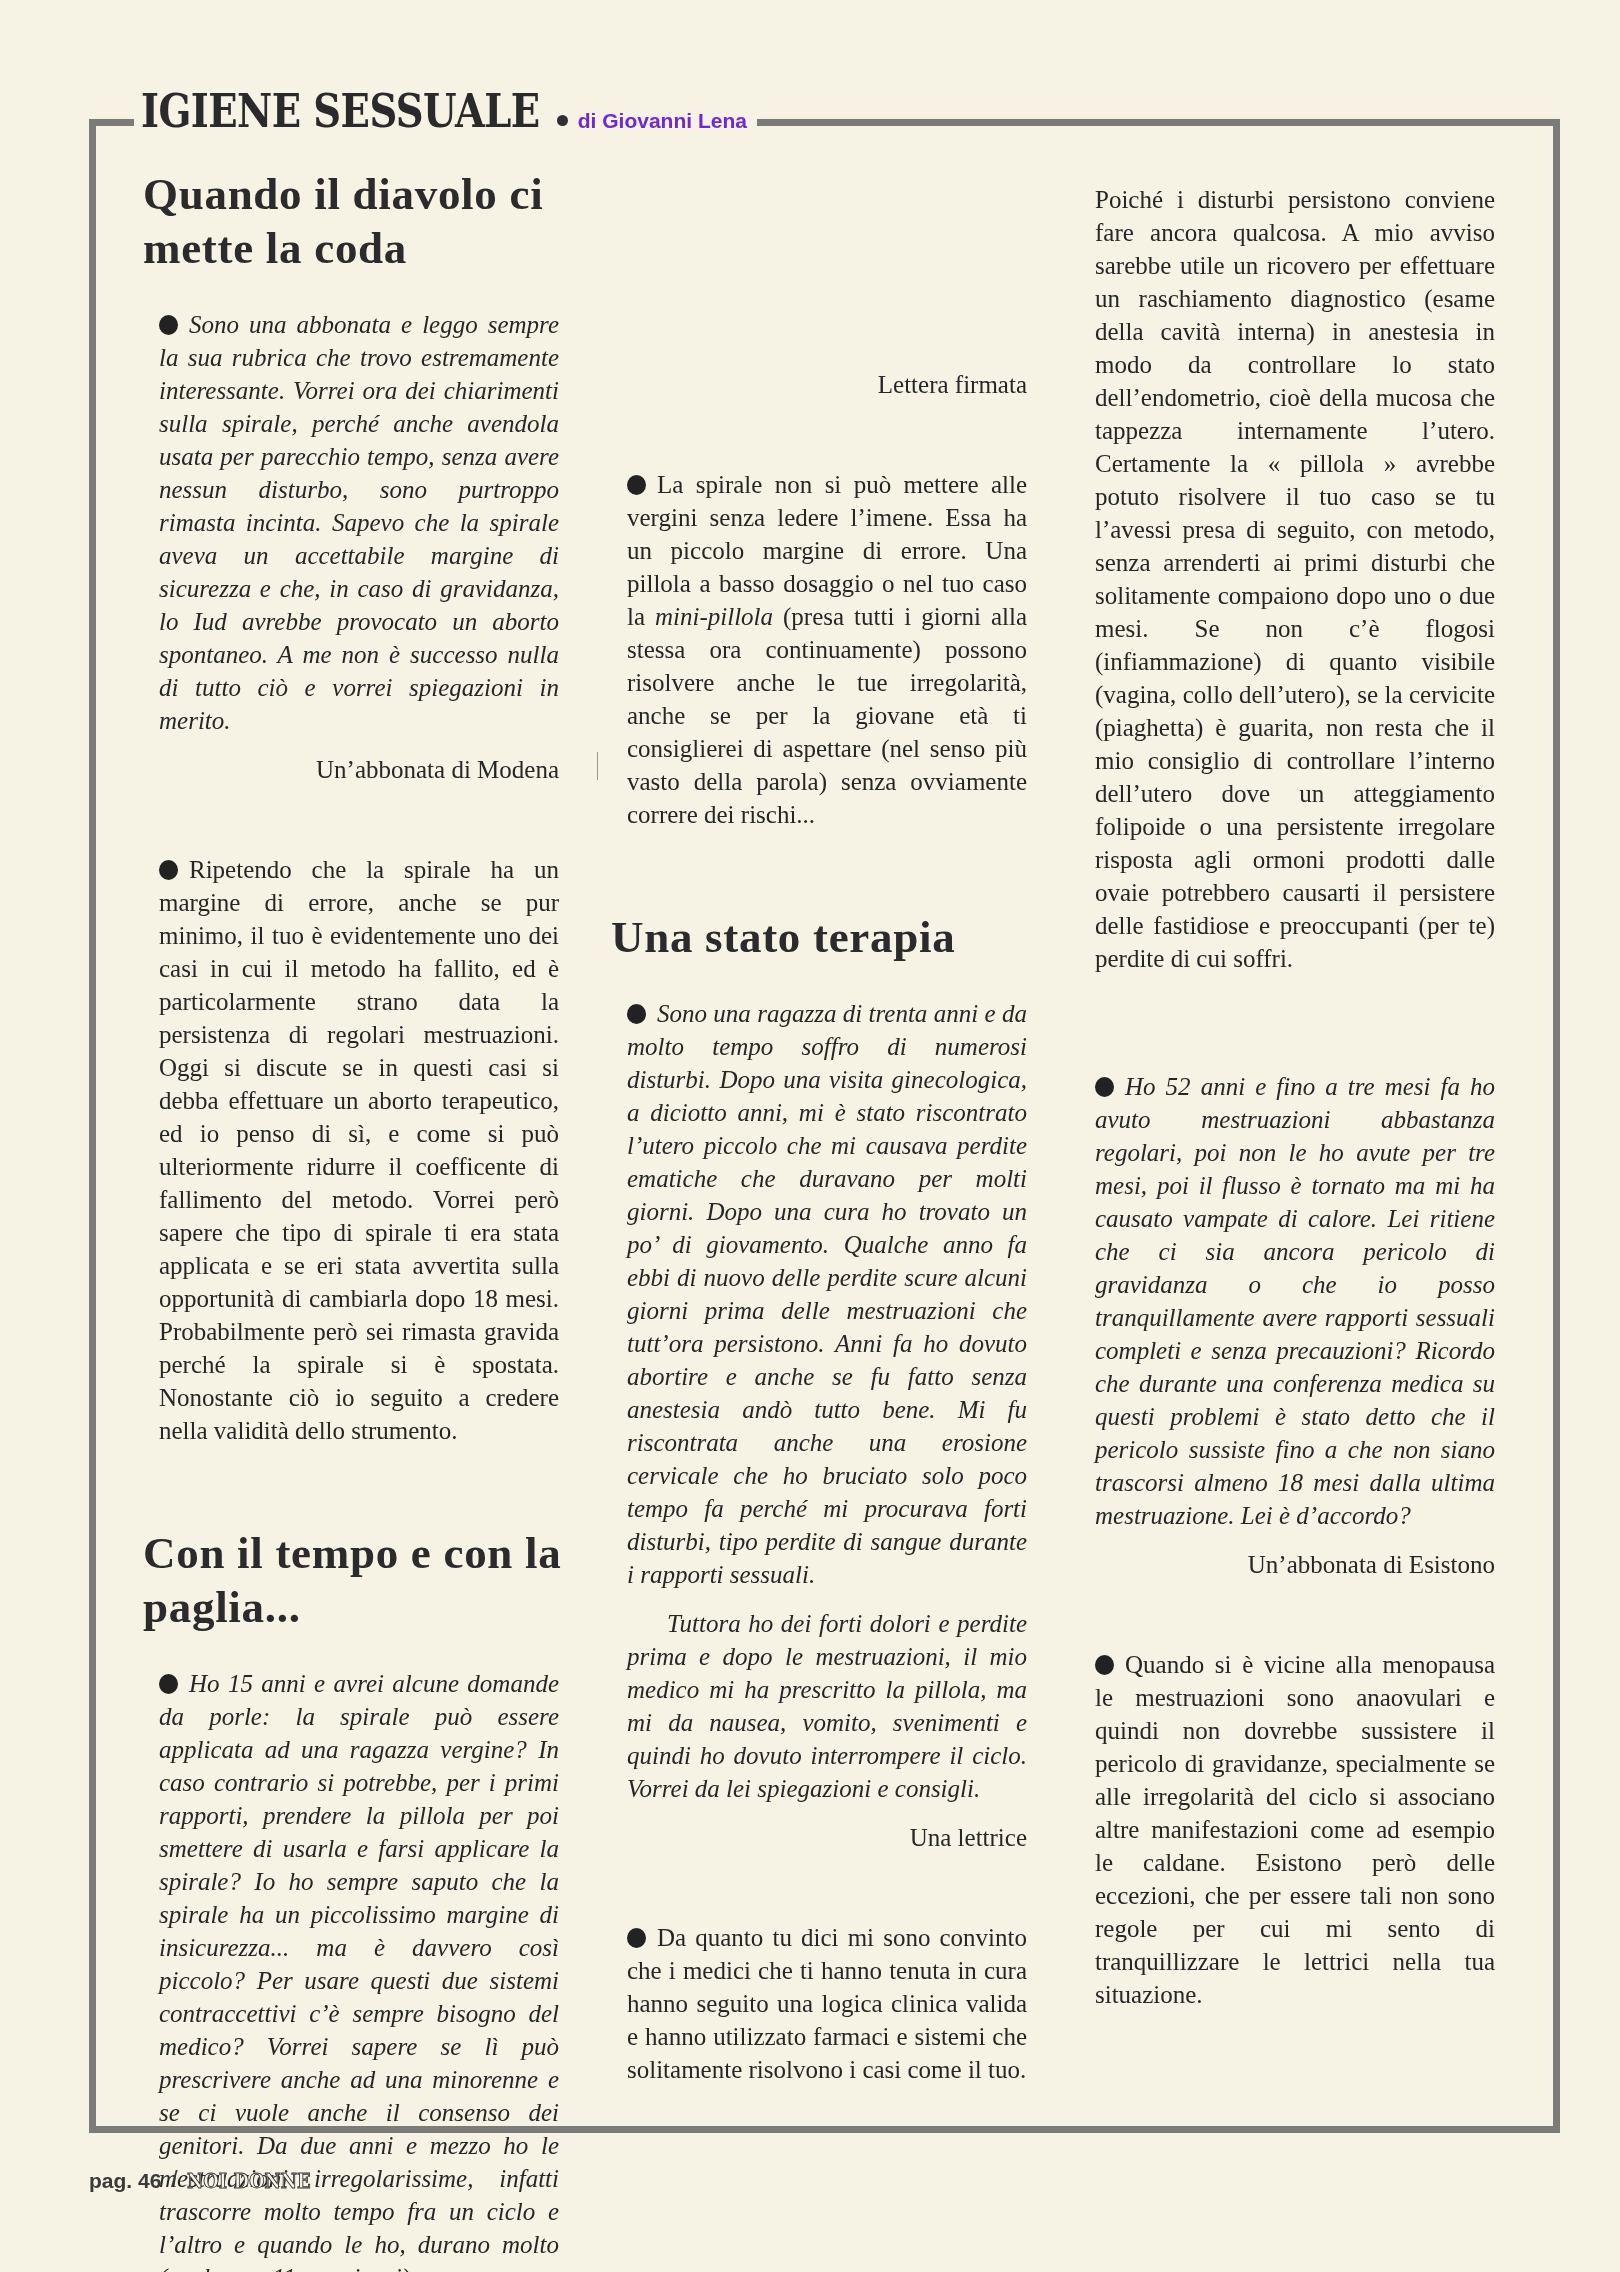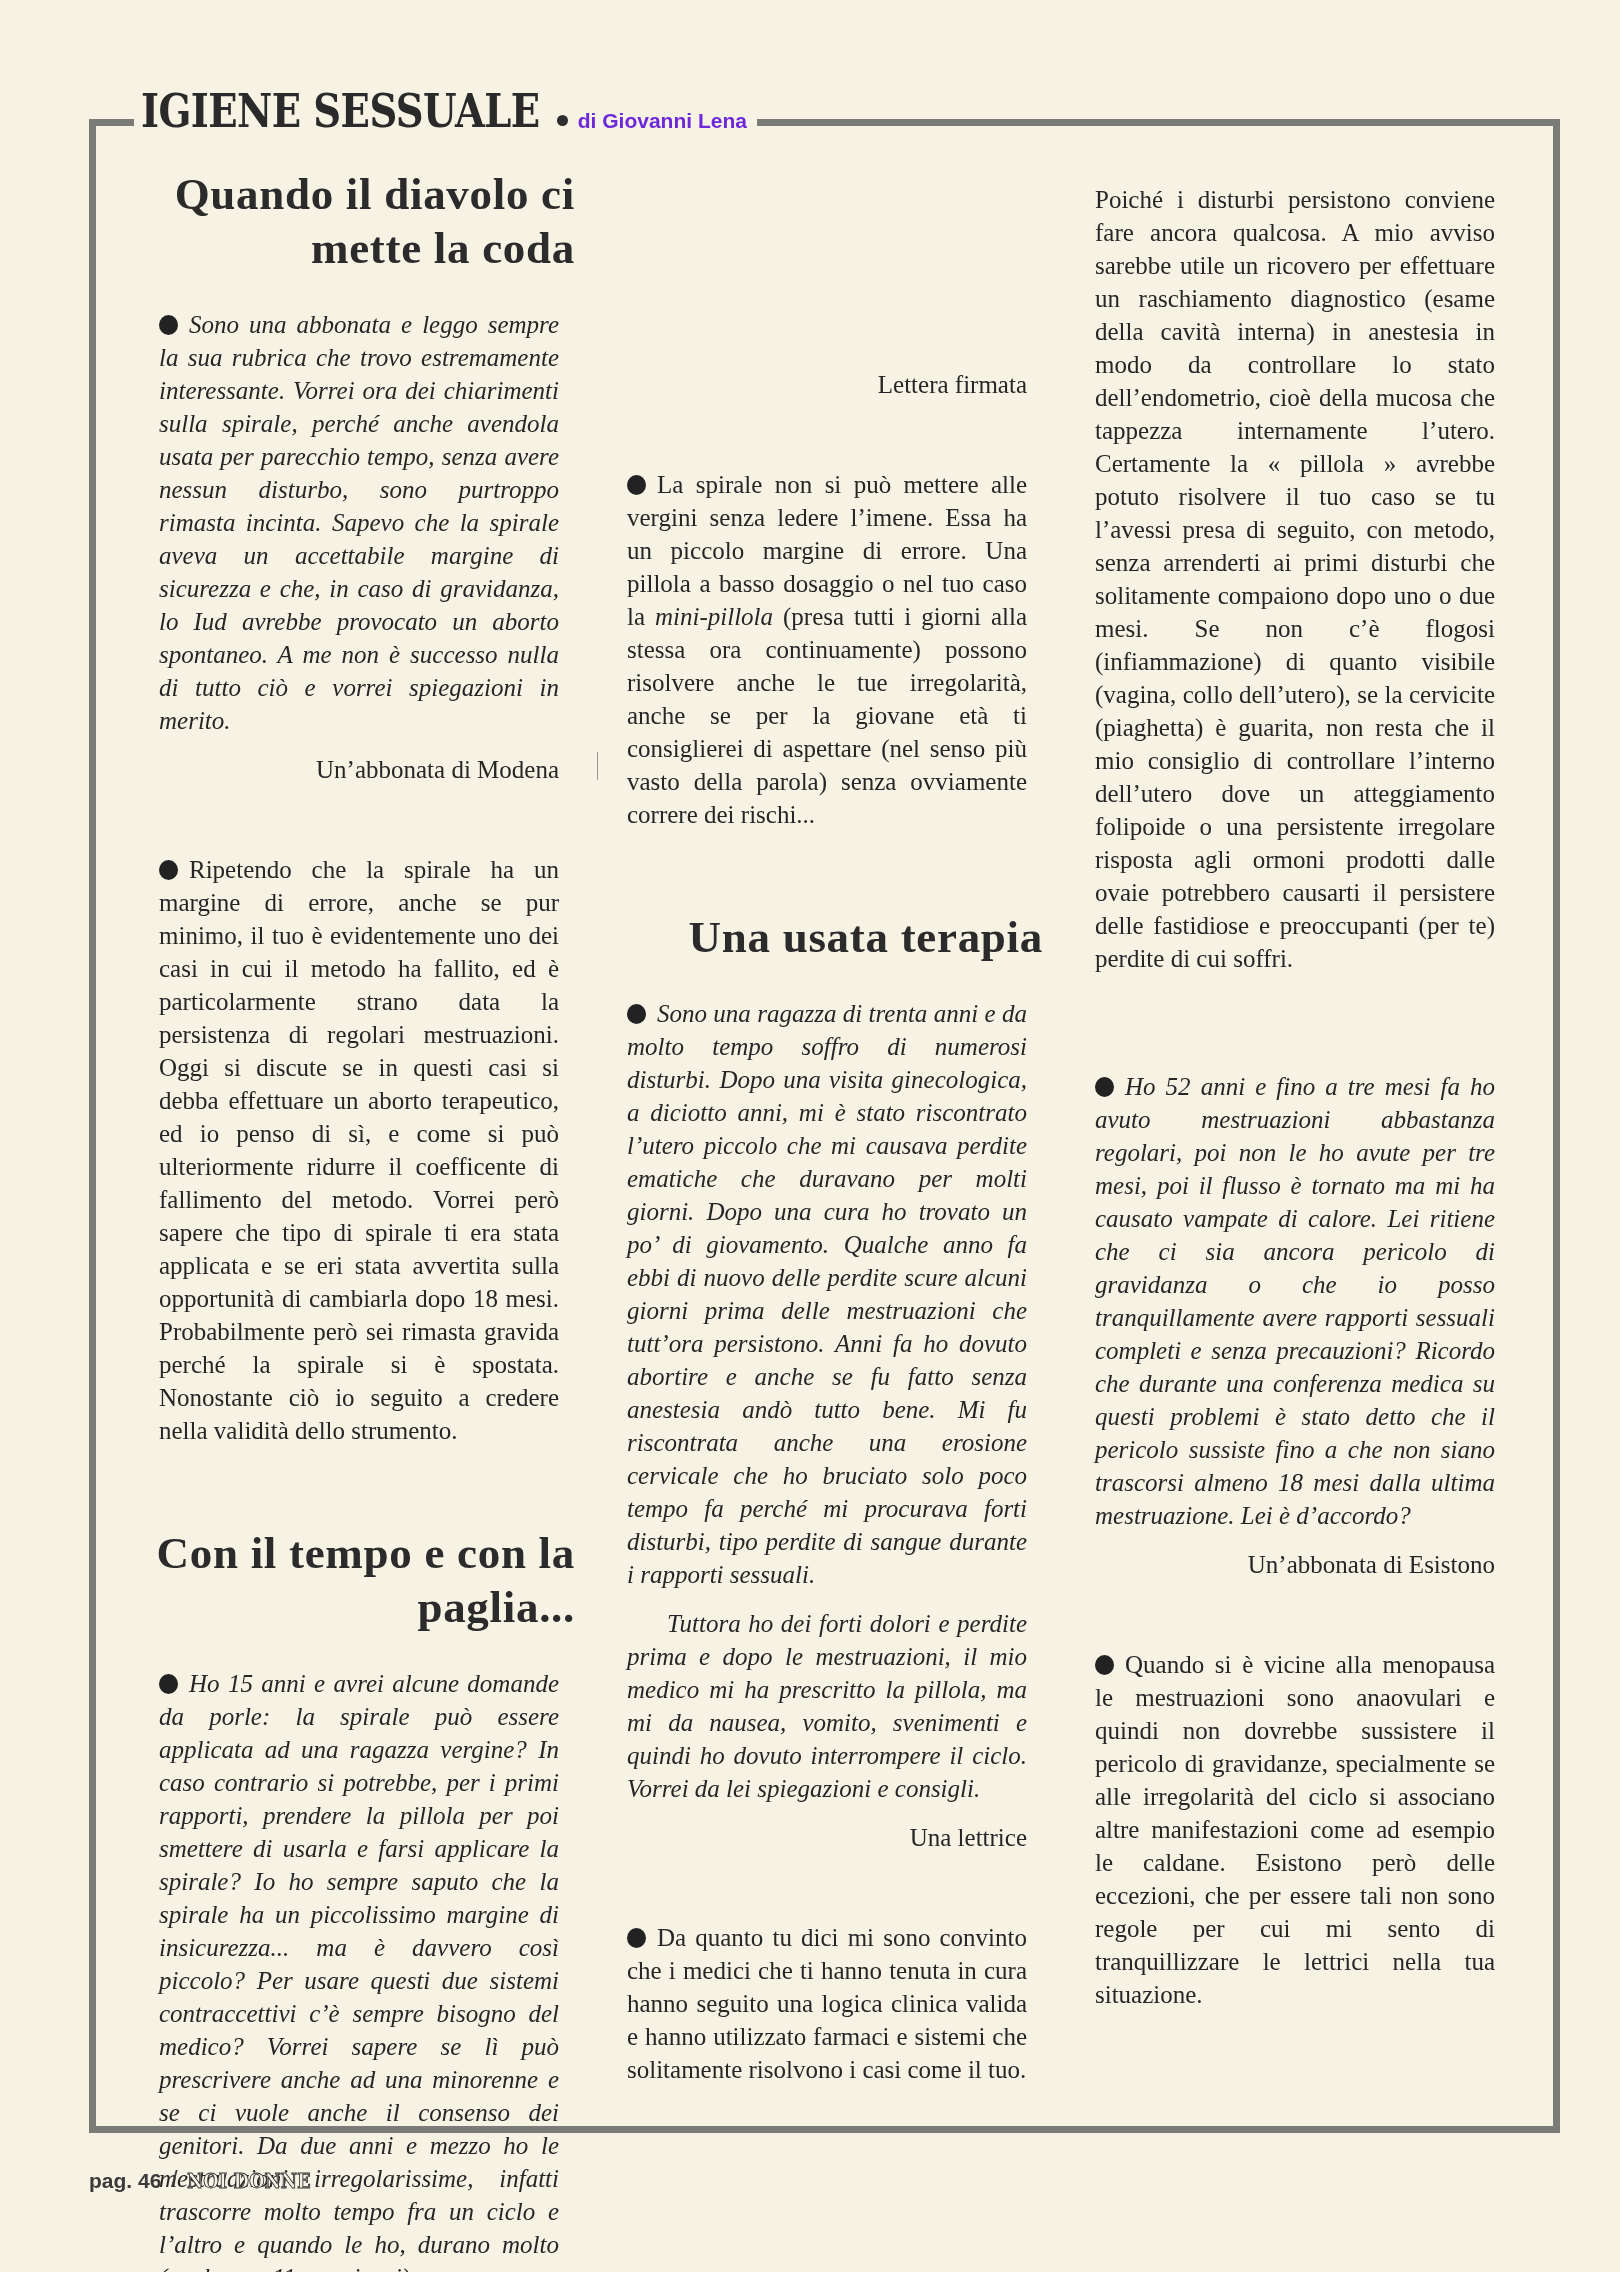--- a/index.html
+++ b/index.html
@@ -31,21 +31,21 @@
     .col {
       position: absolute; top: 167px; width: 432px;
       font-size: 25px; line-height: 33px; text-align: justify;
     }
     .col1 { left: 143px; }
     .col2 { left: 611px; }
     .col3 { left: 1079px; }
     .col p { margin: 16px; }
     .head {
       font-weight: bold; font-size: 45px; line-height: 54px; margin: 0 0 33px 0;
-      text-align: right; color: #2b2b2b; letter-spacing: 0.7px;
+      text-align: left; color: #2b2b2b; letter-spacing: 0.7px;
     }
     .q { font-style: italic; }
     .sig { text-align: right; margin: 0; }
     .gap { height: 35px; }
     .gap-big { height: 63px; }
     .indent { text-indent: 1.6em; }
     .bullet {
       display: inline-block; width: 19px; height: 20px; border-radius: 50%;
       background: #222; margin-right: 11px; vertical-align: -2.1px;
     }
@@ -86,21 +86,21 @@
   <p class="q"><span class="bullet"></span><span>Ho 15 anni e avrei alcune domande da porle: la spirale può essere applicata ad una ragazza vergine? In caso contrario si potrebbe, per i primi rapporti, prendere la pillola per poi smettere di usarla e farsi applicare la spirale? Io ho sempre saputo che la spirale ha un piccolissimo margine di insicurezza... ma è davvero così piccolo? Per usare questi due sistemi contraccettivi c’è sempre bisogno del medico? Vorrei sapere se lì può prescrivere anche ad una minorenne e se ci vuole anche il consenso dei genitori. Da due anni e mezzo ho le mestruazioni irregolarissime, infatti trascorre molto tempo fra un ciclo e l’altro e quando le ho, durano molto (anche 11 giorni) e sono abbondantissime.</span></p>
 </div>
 
 <div class="vsep"></div>
 
 <div class="col col2">
   <p class="sig" style="margin-top:201px">Lettera firmata</p>
   <div class="gap"></div>
   <p><span class="bullet"></span><span>La spirale non si può mettere alle vergini senza ledere l’imene. Essa ha un piccolo margine di errore. Una pillola a basso dosaggio o nel tuo caso la </span><em>mini-pillola</em><span> (presa tutti i giorni alla stessa ora continuamente) possono risolvere anche le tue irregolarità, anche se per la giovane età ti consiglierei di aspettare (nel senso più vasto della parola) senza ovviamente correre dei rischi...</span></p>
   <div class="gap-big"></div>
-  <h2 class="head">Una usata terapia</h2>
+  <h2 class="head">Una stato terapia</h2>
   <p class="q"><span class="bullet"></span><span>Sono una ragazza di trenta anni e da molto tempo soffro di numerosi disturbi. Dopo una visita ginecologica, a diciotto anni, mi è stato riscontrato l’utero piccolo che mi causava perdite ematiche che duravano per molti giorni. Dopo una cura ho trovato un po’ di giovamento. Qualche anno fa ebbi di nuovo delle perdite scure alcuni giorni prima delle mestruazioni che tutt’ora persistono. Anni fa ho dovuto abortire e anche se fu fatto senza anestesia andò tutto bene. Mi fu riscontrata anche una erosione cervicale che ho bruciato solo poco tempo fa perché mi procurava forti disturbi, tipo perdite di sangue durante i rapporti sessuali.</span></p>
   <p class="q indent">Tuttora ho dei forti dolori e perdite prima e dopo le mestruazioni, il mio medico mi ha prescritto la pillola, ma mi da nausea, vomito, svenimenti e quindi ho dovuto interrompere il ciclo. Vorrei da lei spiegazioni e consigli.</p>
   <p class="sig">Una lettrice</p>
   <div class="gap"></div>
   <p><span class="bullet"></span><span>Da quanto tu dici mi sono convinto che i medici che ti hanno tenuta in cura hanno seguito una logica clinica valida e hanno utilizzato farmaci e sistemi che solitamente risolvono i casi come il tuo.</span></p>
 </div>
 
 <div class="col col3">
   <p>Poiché i disturbi persistono conviene fare ancora qualcosa. A mio avviso sarebbe utile un ricovero per effettuare un raschiamento diagnostico (esame della cavità interna) in anestesia in modo da controllare lo stato dell’endometrio, cioè della mucosa che tappezza internamente l’utero. Certamente la « pillola » avrebbe potuto risolvere il tuo caso se tu l’avessi presa di seguito, con metodo, senza arrenderti ai primi disturbi che solitamente compaiono dopo uno o due mesi. Se non c’è flogosi (infiammazione) di quanto visibile (vagina, collo dell’utero), se la cervicite (piaghetta) è guarita, non resta che il mio consiglio di controllare l’interno dell’utero dove un atteggiamento folipoide o una persistente irregolare risposta agli ormoni prodotti dalle ovaie potrebbero causarti il persistere delle fastidiose e preoccupanti (per te) perdite di cui soffri.</p>
   <div class="gap-big"></div>

